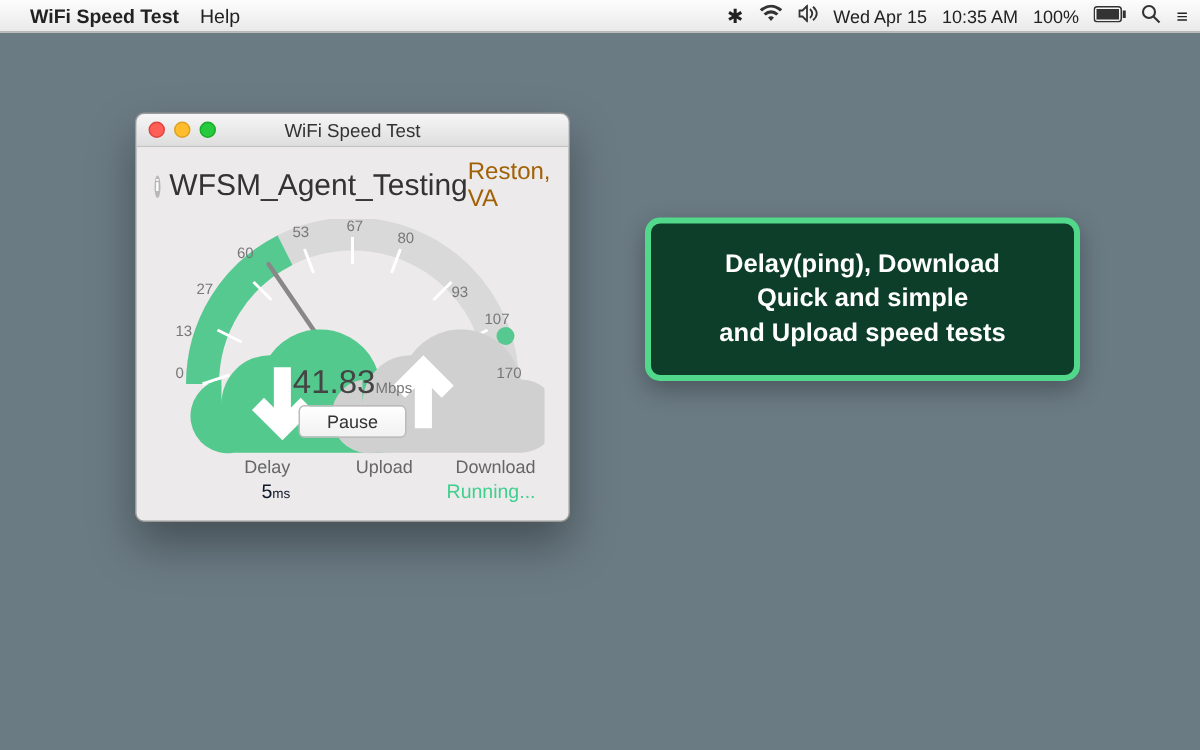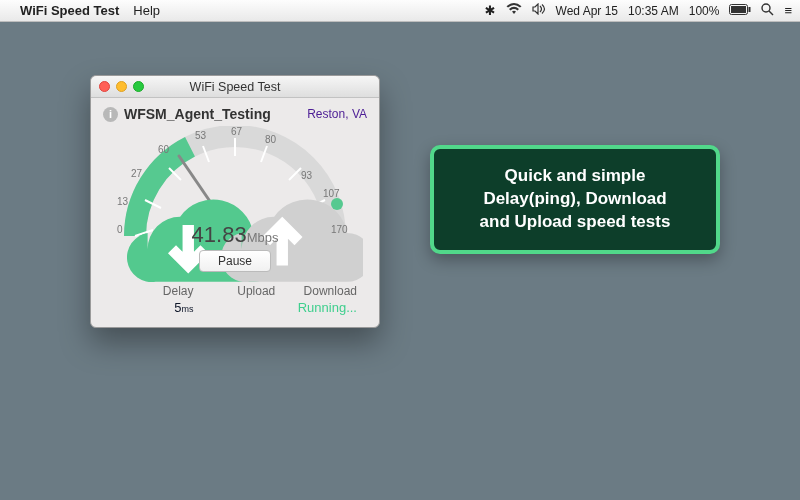--- a/index.html
+++ b/index.html
@@ -55,33 +55,33 @@
   }
 
   .win-body { padding: 8px 12px 12px 12px; }
   .row1 { display:flex; align-items:center; font-size:14px; color:#333; margin-bottom:4px }
   .info-i {
     width:15px; height:15px; border-radius:50%;
     background:#b8b8b8; color:#fff; font-size:11px; font-weight:700;
     display:flex; align-items:center; justify-content:center;
     margin-right:6px;
   }
-  .ssid { font-weight:700; font-size:14px }
-  .loc { margin-left:auto; color:#4c1d95; font-size:12px }
+  .ssid { font-weight:400; font-size:20px }
+  .loc { margin-left:auto; color:#a16207; font-size:16px }
 
   .gauge-wrap { position:relative; width:100%; height:150px; margin-top:2px }
   .gauge-wrap svg { width:100%; height:130px; display:block }
   .gauge-label {
     position:absolute; font-size:10px; color:#777;
   }
   .speed-readout {
     position:absolute; left:0; right:0; top:96px;
     text-align:center; font-size:22px; font-weight:500; color:#444;
   }
-  .speed-readout .unit { font-size:13px; font-weight:400; color:#777 }
+  .speed-readout .unit { font-size:10px; font-weight:400; color:#777 }
   .pause-btn {
     position:absolute; left:50%; transform:translateX(-50%);
     top:124px; width:72px; height:22px;
     background:linear-gradient(#fff,#f1f1f1);
     border:1px solid #bbb; border-radius:4px;
     font-size:12px; color:#333;
   }
 
   .stats { display:flex; justify-content:space-between; padding:0 10px; margin-top:8px }
   .stat { text-align:right; width:33% }
@@ -245,16 +245,16 @@
       </div>
       <div class="stat">
         <div class="lbl">Download</div>
         <div class="val run-val">Running...</div>
       </div>
     </div>
   </div>
 </div>
 
 <div class="callout">
+  <div>Delay(ping), Download</div>
   <div>Quick and simple</div>
-  <div>Delay(ping), Download</div>
   <div>and Upload speed tests</div>
 </div>
 
 </body></html>

